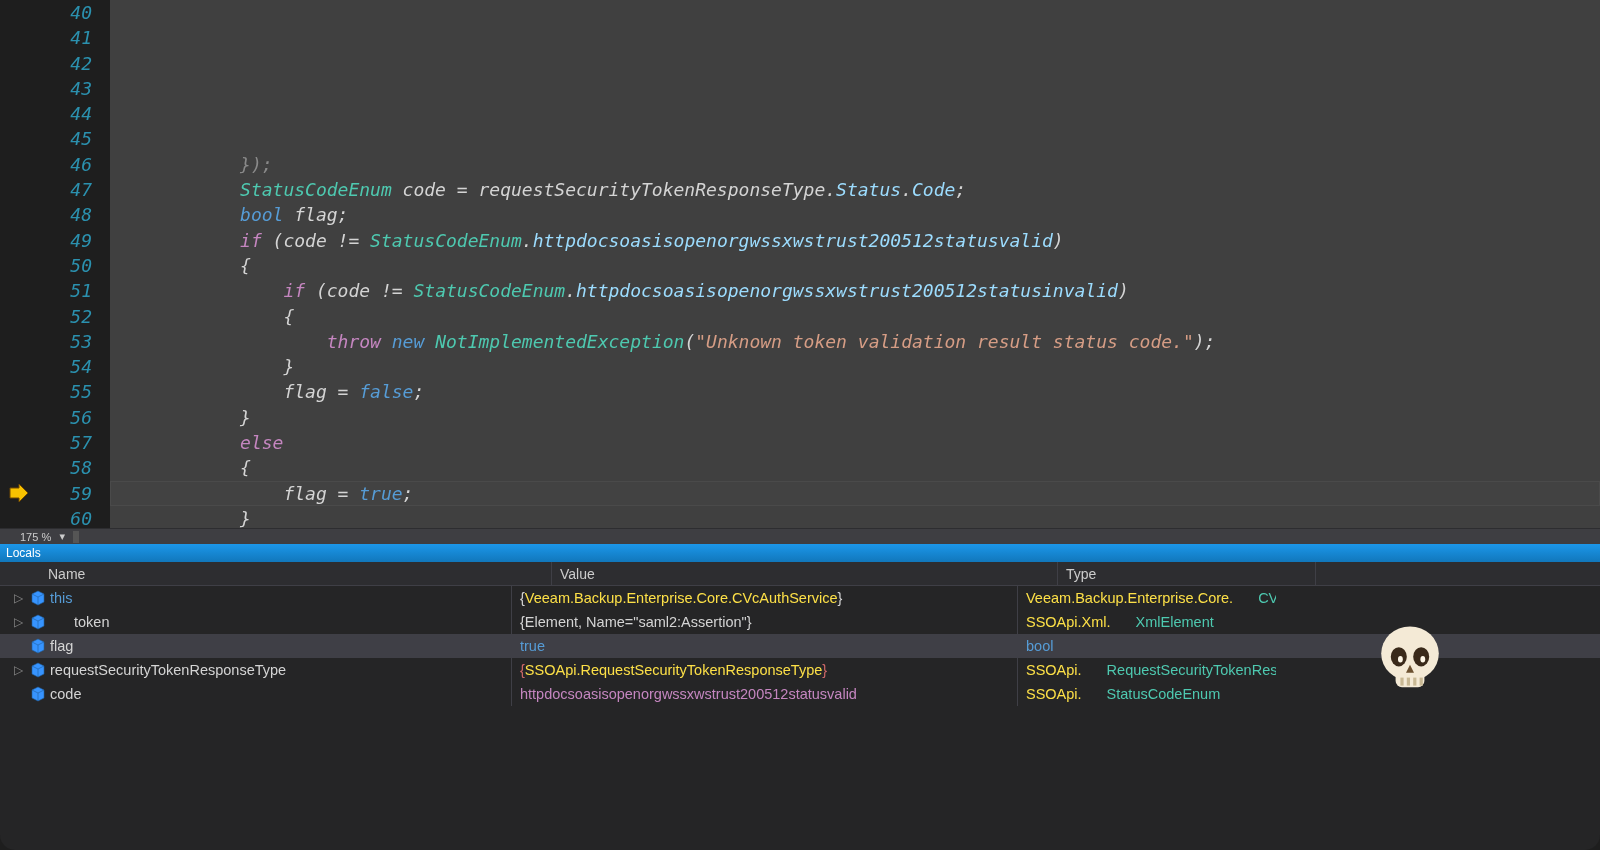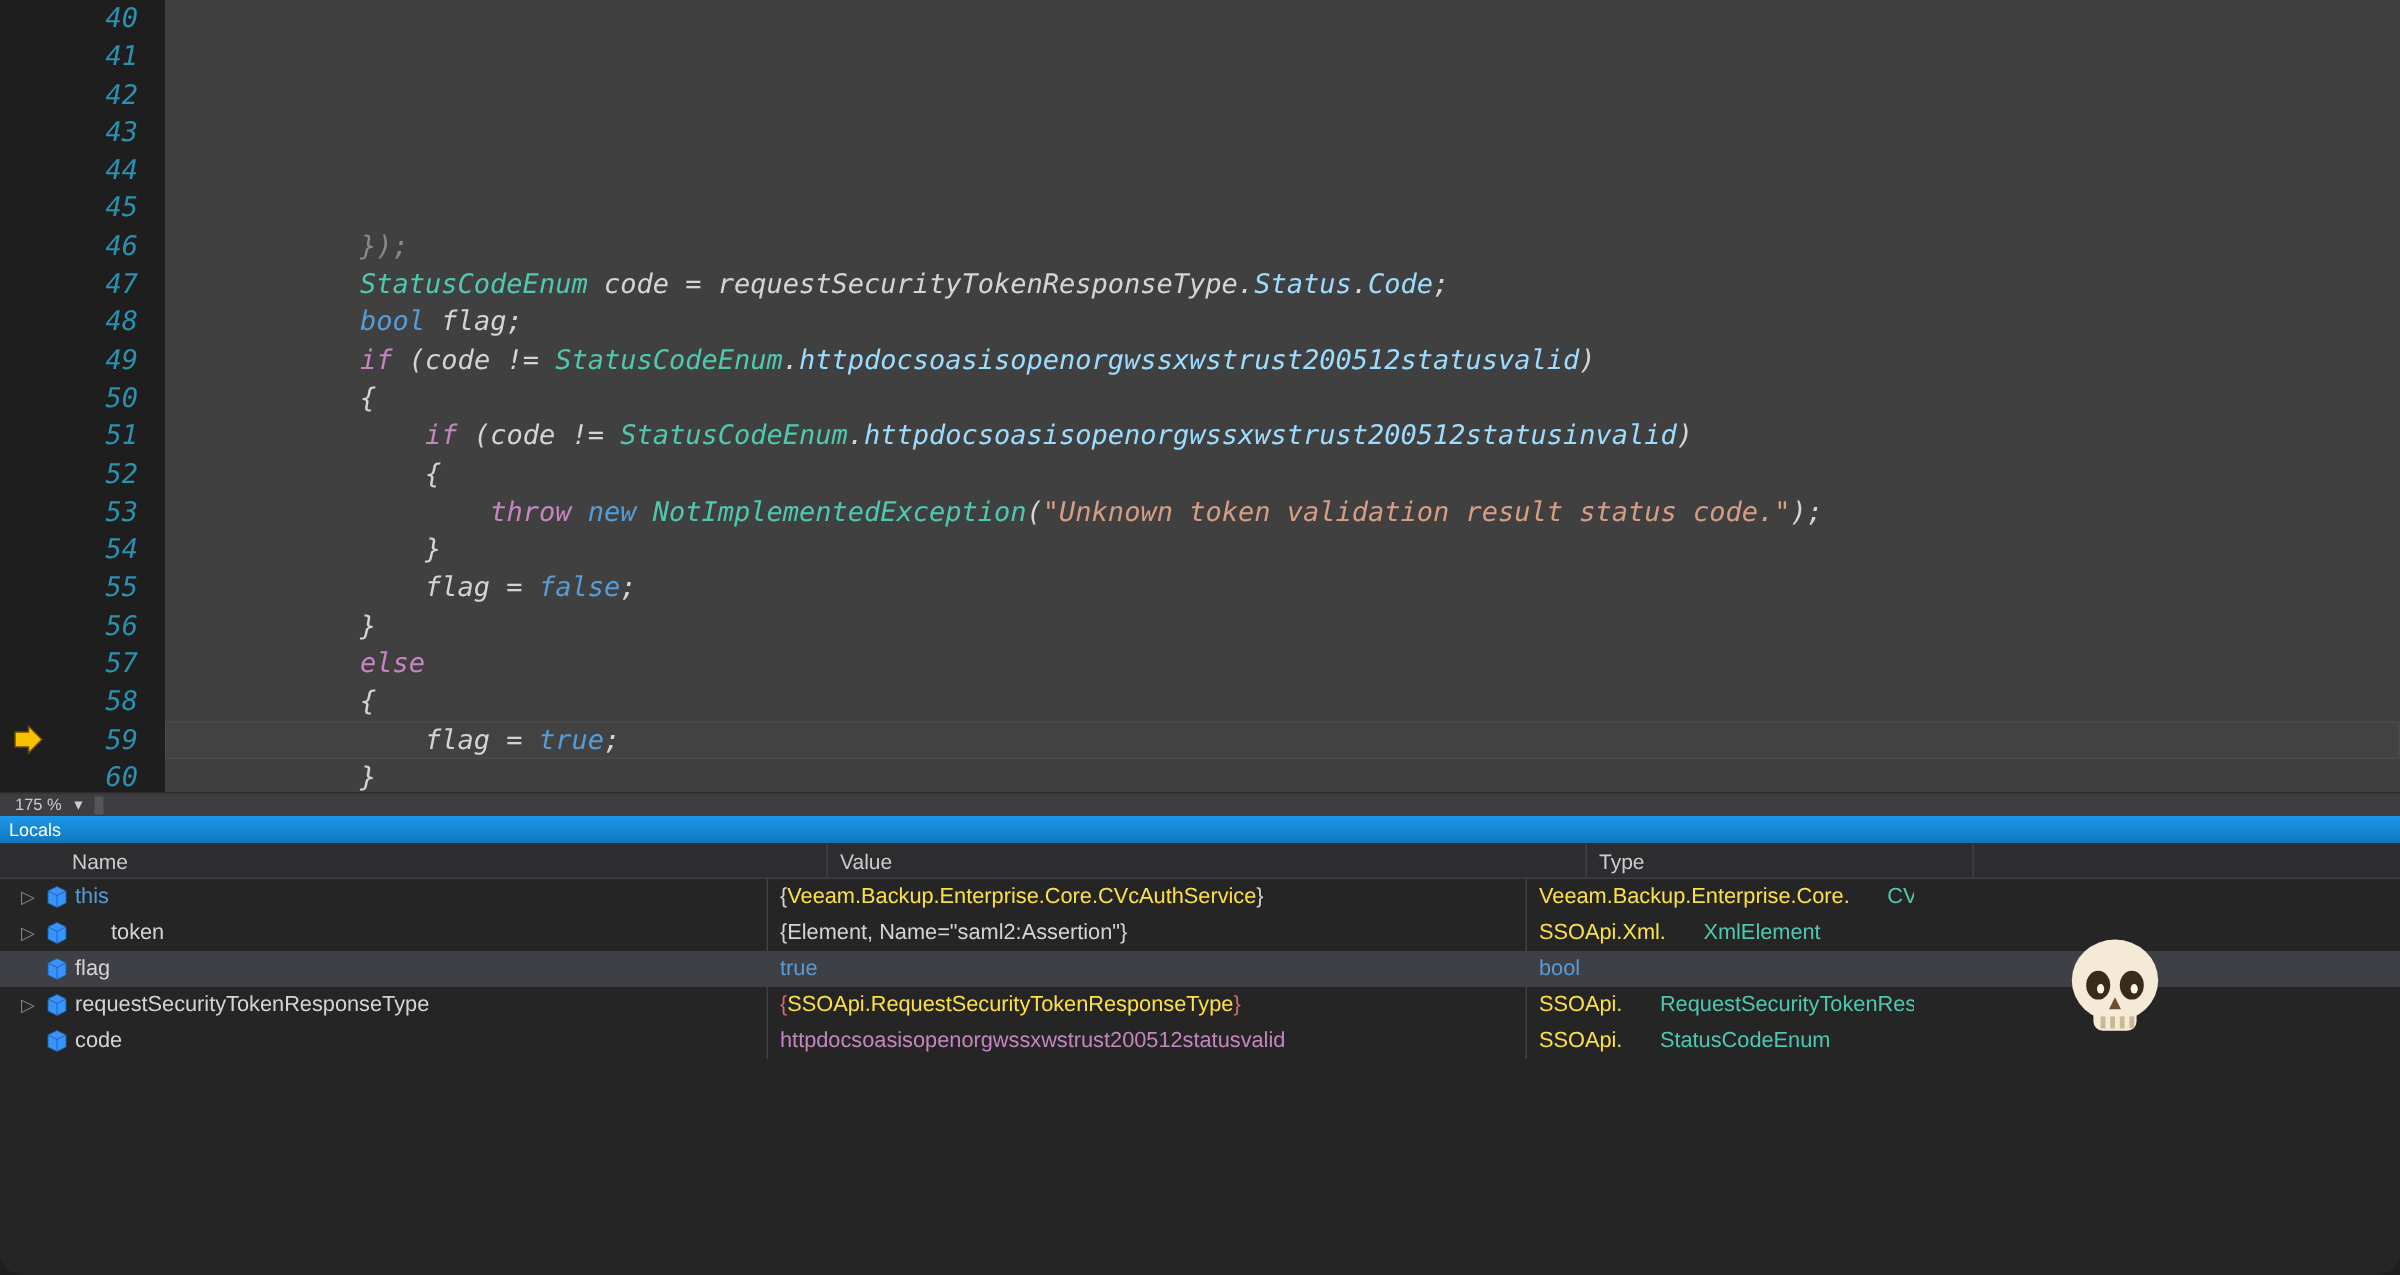--- a/index.html
+++ b/index.html
@@ -95,21 +95,21 @@
   .zoom-bar {
     position: absolute;
     top: 528px;
     left: 0; right: 0;
     height: 16px;
     background: #3e3e42;
     display: flex;
     align-items: center;
     font-size: 11px;
     color: #ccc;
-    padding-left: 10px;
+    padding-left: 20px;
     border-top: 1px solid #2d2d30;
     font-family: 'Segoe UI', sans-serif;
     justify-content: space-between;
   }
   .zoom-drop {
     margin-left: 4px;
     width: 14px;
     text-align: center;
     color: #ccc;
     cursor: pointer;

